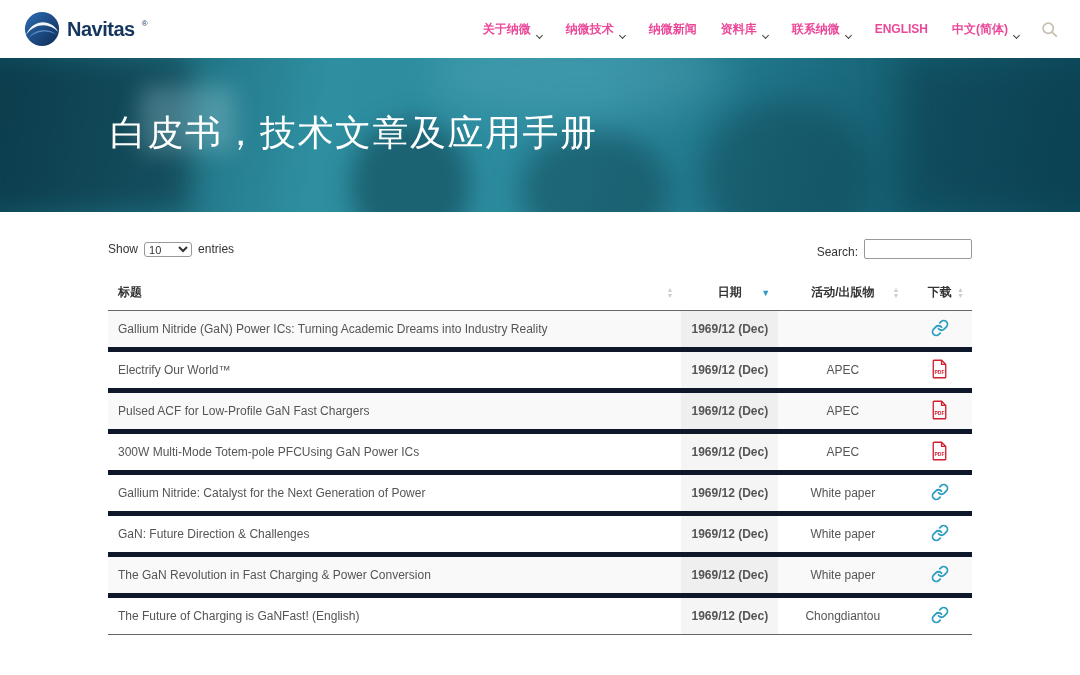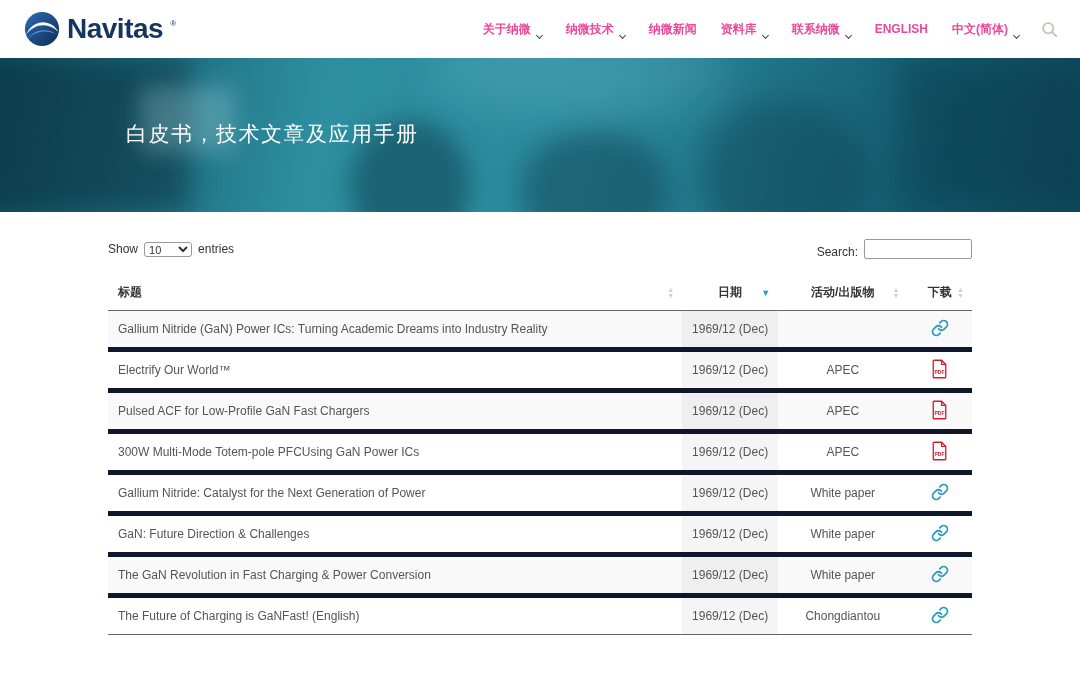--- a/index.html
+++ b/index.html
@@ -8,21 +8,21 @@
     font-family:"Liberation Sans", sans-serif;
     background:#fff; overflow:hidden; position:relative;
   }
 
   
   .topbar {
     height:58px; background:#fff; display:flex; align-items:center;
     padding:0 22px 0 24px;
   }
   .logo { display:flex; align-items:center; gap:7px; cursor:pointer; }
-  .logo-text { font-size:28px; font-weight:bold; color:#14355e; letter-spacing:-0.5px; }
+  .logo-text { font-size:20px; font-weight:bold; color:#14355e; letter-spacing:-0.5px; }
   .reg { font-size:8px; color:#14355e; align-self:flex-start; margin-top:8px; }
   .main-nav { margin-left:auto; display:flex; align-items:center; gap:24px; }
   .nav-item {
     font-size:12px; font-weight:bold; color:#ec4899; text-decoration:none;
     display:flex; align-items:flex-end; cursor:pointer; white-space:nowrap;
   }
   .chev {
     width:5px; height:5px; border-right:1.5px solid #444; border-bottom:1.5px solid #444;
     transform:rotate(45deg); margin-left:6px; margin-top:-3px;
   }
@@ -35,22 +35,22 @@
   }
   .hero .blob { position:absolute; }
   .b1 { left:-20px; top:0; width:210px; height:100%; background:rgba(7,42,56,.5); filter:blur(14px); }
   .b2 { left:140px; top:28px; width:95px; height:66px; background:rgba(185,230,240,.28); filter:blur(11px); border-radius:8px; }
   .b3 { left:350px; top:62px; width:120px; height:130px; background:rgba(9,52,66,.48); filter:blur(12px); border-radius:50%; }
   .b4 { left:520px; top:72px; width:150px; height:120px; background:rgba(10,58,72,.45); filter:blur(14px); border-radius:50%; }
   .b5 { left:700px; top:42px; width:170px; height:150px; background:rgba(12,62,76,.42); filter:blur(16px); border-radius:50%; }
   .b6 { right:-20px; top:0; width:200px; height:100%; background:rgba(9,48,62,.38); filter:blur(18px); }
   .b7 { left:430px; top:-30px; width:300px; height:90px; background:rgba(150,215,228,.16); filter:blur(20px); border-radius:50%; }
   .hero-title {
-    position:absolute; left:126px; top:50%; transform:translateY(-54%);
-    color:#ffffff; font-size:21px; font-weight:500; letter-spacing:1.5px; z-index:2;
+    position:absolute; left:110px; top:50%; transform:translateY(-54%);
+    color:#ffffff; font-size:36px; font-weight:500; letter-spacing:1.5px; z-index:2;
   }
 
   
   .content { padding:27px 108px 0; }
   .controls { display:flex; justify-content:space-between; align-items:center; font-size:12px; color:#333; }
   .show-ctl { display:flex; align-items:flex-start; gap:6px; }
   .show-ctl select { width:48px; height:15px; font-size:11px; border:1px solid #999; border-radius:3px; background:#fff; color:#333; }
   .search-ctl { display:flex; align-items:flex-end; }
   .search-ctl input { width:108px; height:20px; border:1px solid #999; border-radius:2px; margin-left:6px; font-size:12px; padding:0 4px; }
 
@@ -64,21 +64,21 @@
   th.col-event { text-align:center; width:15%; }
   th.col-download { text-align:center; width:7.5%; }
   .sorts { position:absolute; right:8px; top:50%; transform:translateY(-50%); display:flex; flex-direction:column; }
   .arr { font-size:7px; line-height:6px; color:#cecece; }
   .arr.active { font-size:9px; line-height:9px; color:#2f99c9; }
 
   tbody td { padding:11px 10px; border-top:5px solid #0f172a; }
   tbody tr:first-child td { border-top:none; }
   tr.odd { background:#f9f9f9; }
   tr.even { background:#ffffff; }
-  td.cell-date { background:rgba(0,0,0,0.038); white-space:nowrap; }
+  td.cell-date { background:rgba(0,0,0,0.038); white-space:nowrap;font-weight:bold; }
   td.cell-event { text-align:center; }
   td.cell-dl { text-align:center; padding:6px 10px; }
   td.cell-dl a { display:inline-flex; align-items:center; justify-content:center; cursor:pointer; }
   .icon-link { width:18px; height:18px; color:#2b9cc2; }
   .icon-pdf { width:17px; height:20px; }
 </style>
 </head>
 <body>
 
 <header class="topbar">

